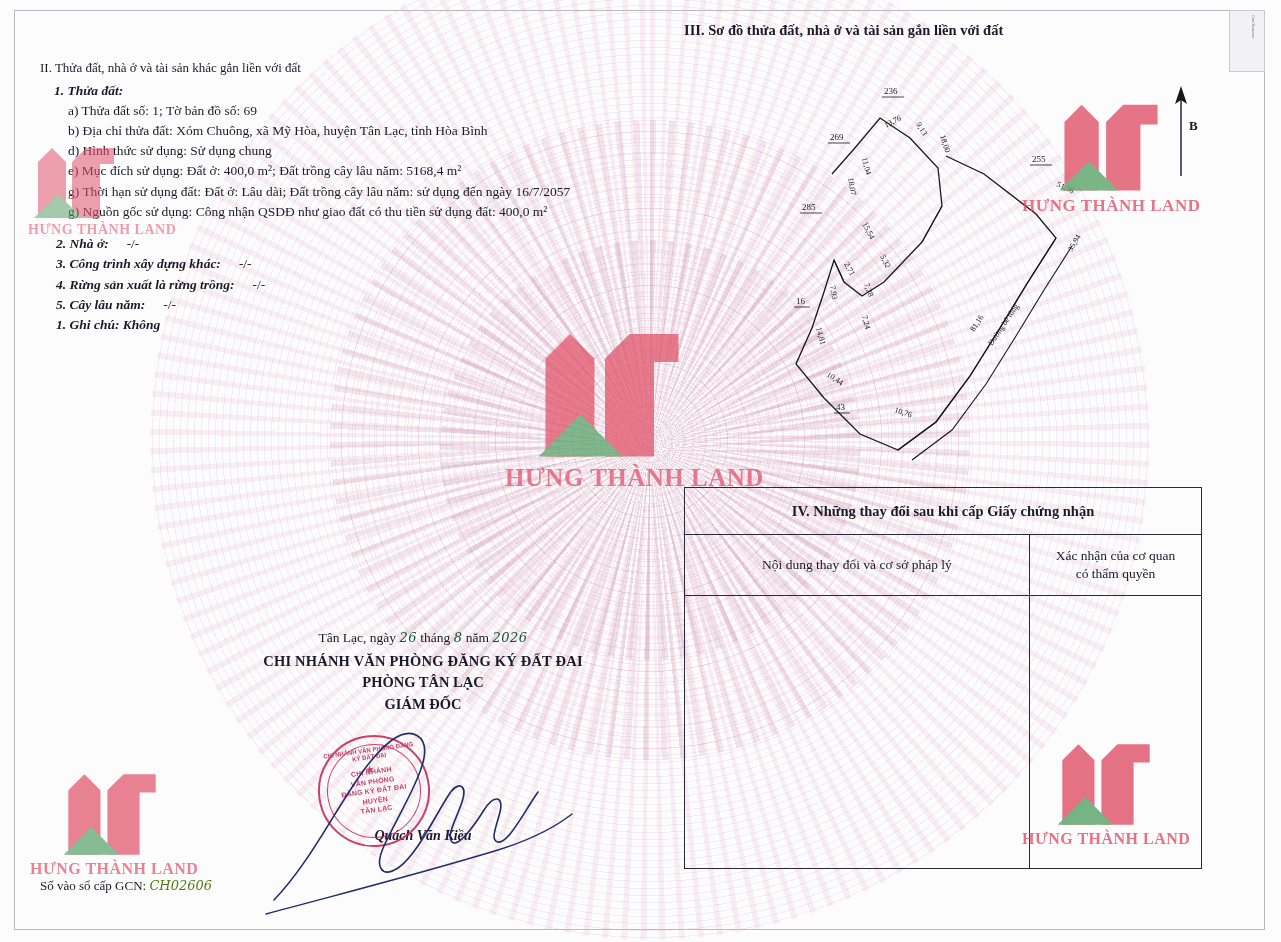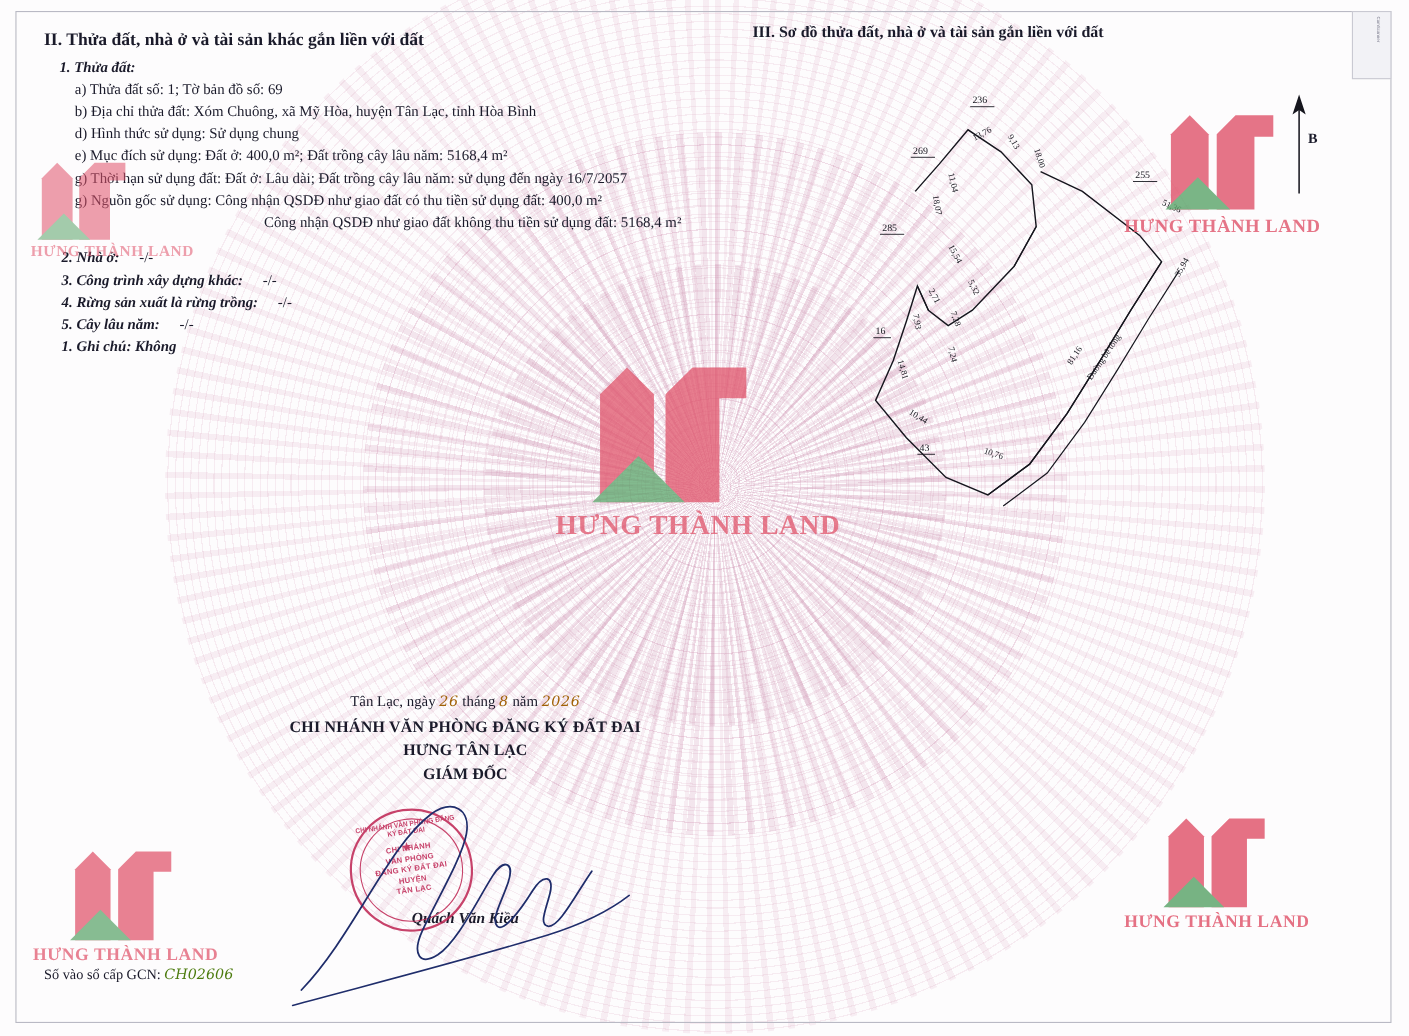--- a/index.html
+++ b/index.html
@@ -54,21 +54,21 @@
   }
   .corner-tr .cc{
     font-family:"Liberation Sans",sans-serif;
     font-size:4px;color:#7b7b8c;line-height:1.25;
     transform:rotate(90deg);transform-origin:left top;
     position:absolute;left:26px;top:4px;white-space:nowrap;
   }
 
   
   .sec2{position:absolute;left:40px;top:28px;width:600px;}
-  .sec-title{font-weight:bold;font-size:16px;margin-bottom:7px;}
+  .sec-title{font-weight:normal;font-size:13px;margin-bottom:7px;margin-top:32px;}
   .sub-title{font-style:italic;font-weight:bold;font-size:13.5px;margin:2px 0 2px 14px;}
   .ln{font-size:13.5px;margin:2.5px 0 2.5px 28px;line-height:1.32;}
   .ln.indent2{margin-left:200px;}
   .list2{margin-top:14px;}
   .list2 .ln{margin-left:16px;font-style:italic;font-weight:bold;}
   .list2 .ln .val{font-style:normal;font-weight:normal;padding-left:18px;}
   .ghi{font-style:italic;font-weight:bold;}
 
   
   .sec3{position:absolute;left:684px;top:22px;width:560px;}
@@ -95,21 +95,21 @@
     text-align:center;font-size:13.5px;line-height:1.3;padding:0 8px;
     border-bottom:1px solid #2a2a3a;
   }
   .sec4 .colbody{height:272px;}
 
   
   .sign{position:absolute;left:258px;top:630px;width:330px;text-align:center;}
   .sign .place{font-size:13.5px;}
   .sign .place .hand{
     font-family:"DejaVu Serif",serif;font-style:italic;
-    color:#a16207;font-size:13px;letter-spacing:.5px;text-align:center;
+    color:#14532d;font-size:13px;letter-spacing:.5px;text-align:center;
   }
   .sign .org{font-weight:bold;font-size:14.5px;margin-top:7px;letter-spacing:.2px;}
   .sign .org2{font-weight:bold;font-size:14.5px;margin-top:4px;}
   .sign .role{font-weight:bold;font-size:14.5px;margin-top:5px;}
   .sign .name{font-weight:bold;font-style:italic;font-size:14px;margin-top:115px;}
 
   .seal{
     position:absolute;left:318px;top:735px;width:108px;height:108px;
     border-radius:50%;
     border:2.5px solid #c02a57;
@@ -178,21 +178,20 @@
   <div class="sec2">
     <div class="sec-title">II. Thửa đất, nhà ở và tài sản khác gắn liền với đất</div>
     <div class="sub-title">1. Thửa đất:</div>
 
     <div class="ln">a) Thửa đất số: 1;                    Tờ bản đồ số: 69</div>
     <div class="ln">b) Địa chỉ thửa đất: Xóm Chuông, xã Mỹ Hòa, huyện Tân Lạc, tỉnh Hòa Bình</div>
     <div class="ln">d) Hình thức sử dụng: Sử dụng chung</div>
     <div class="ln">e) Mục đích sử dụng: Đất ở: 400,0 m²; Đất trồng cây lâu năm: 5168,4 m²</div>
     <div class="ln">g) Thời hạn sử dụng đất: Đất ở: Lâu dài; Đất trồng cây lâu năm:  sử dụng đến ngày 16/7/2057</div>
     <div class="ln">g) Nguồn gốc sử dụng: Công nhận QSDĐ như giao đất có thu tiền sử dụng đất: 400,0 m²</div>
-    <div class="ln indent2">Công nhận QSDĐ như giao đất không thu tiền sử dụng đất: 5168,4 m²</div>
 
     <div class="list2">
       <div class="ln">
         <span>2. Nhà ở:</span><span class="val">-/-</span>
       </div>
       <div class="ln">
         <span>3. Công trình xây dựng khác:</span><span class="val">-/-</span>
       </div>
       <div class="ln">
         <span>4. Rừng sản xuất là rừng trồng:</span><span class="val">-/-</span>
@@ -265,32 +264,46 @@
         <text transform="translate(142,330) rotate(32)">10,44</text>
         <text transform="translate(210,366) rotate(18)">10,76</text>
         <text transform="translate(290,286) rotate(-56)">81,16</text>
         <text transform="translate(388,206) rotate(-60)">35,94</text>
         <text transform="translate(308,300) rotate(-56)">Đường bê tông</text>
       </g>
     </svg>
     <div style="position:absolute;left:505px;top:72px;font-weight:bold;font-size:13px;">B</div>
   </div>
 
+  <div class="sec4">
+    <div class="hdr">IV. Những thay đổi sau khi cấp Giấy chứng nhận</div>
+    <div class="cols">
+      <div class="c1">
+        <div class="colhead">Nội dung thay đổi và cơ sở pháp lý</div>
+        <div class="colbody"></div>
+      </div>
+      <div class="c2">
+        <div class="colhead" style="white-space:pre-line">Xác nhận của cơ quan
+có thẩm quyền</div>
+        <div class="colbody"></div>
+      </div>
+    </div>
+  </div>
 
   <div class="sign">
     <div class="place">
       <span>Tân Lạc, ngày</span>
       <span class="hand">26</span>
       <span>tháng</span>
       <span class="hand">8</span>
       <span>năm</span>
       <span class="hand">2026</span>
     </div>
     <div class="org">CHI NHÁNH VĂN PHÒNG ĐĂNG KÝ ĐẤT ĐAI</div>
-    <div class="org2">HƯNG TÂN LẠC</div>
+    <div class="org2">PHÒNG TÂN LẠC</div>
     <div class="role">GIÁM ĐỐC</div>
     <div class="name">Quách Văn Kiều</div>
   </div>
 
   <div class="seal">
     <div class="inner"></div>
     <div class="ring-top">CHI NHÁNH VĂN PHÒNG ĐĂNG KÝ ĐẤT ĐAI</div>
     <div class="star">★</div>
     <div class="txt">
       <div>CHI NHÁNH</div>

